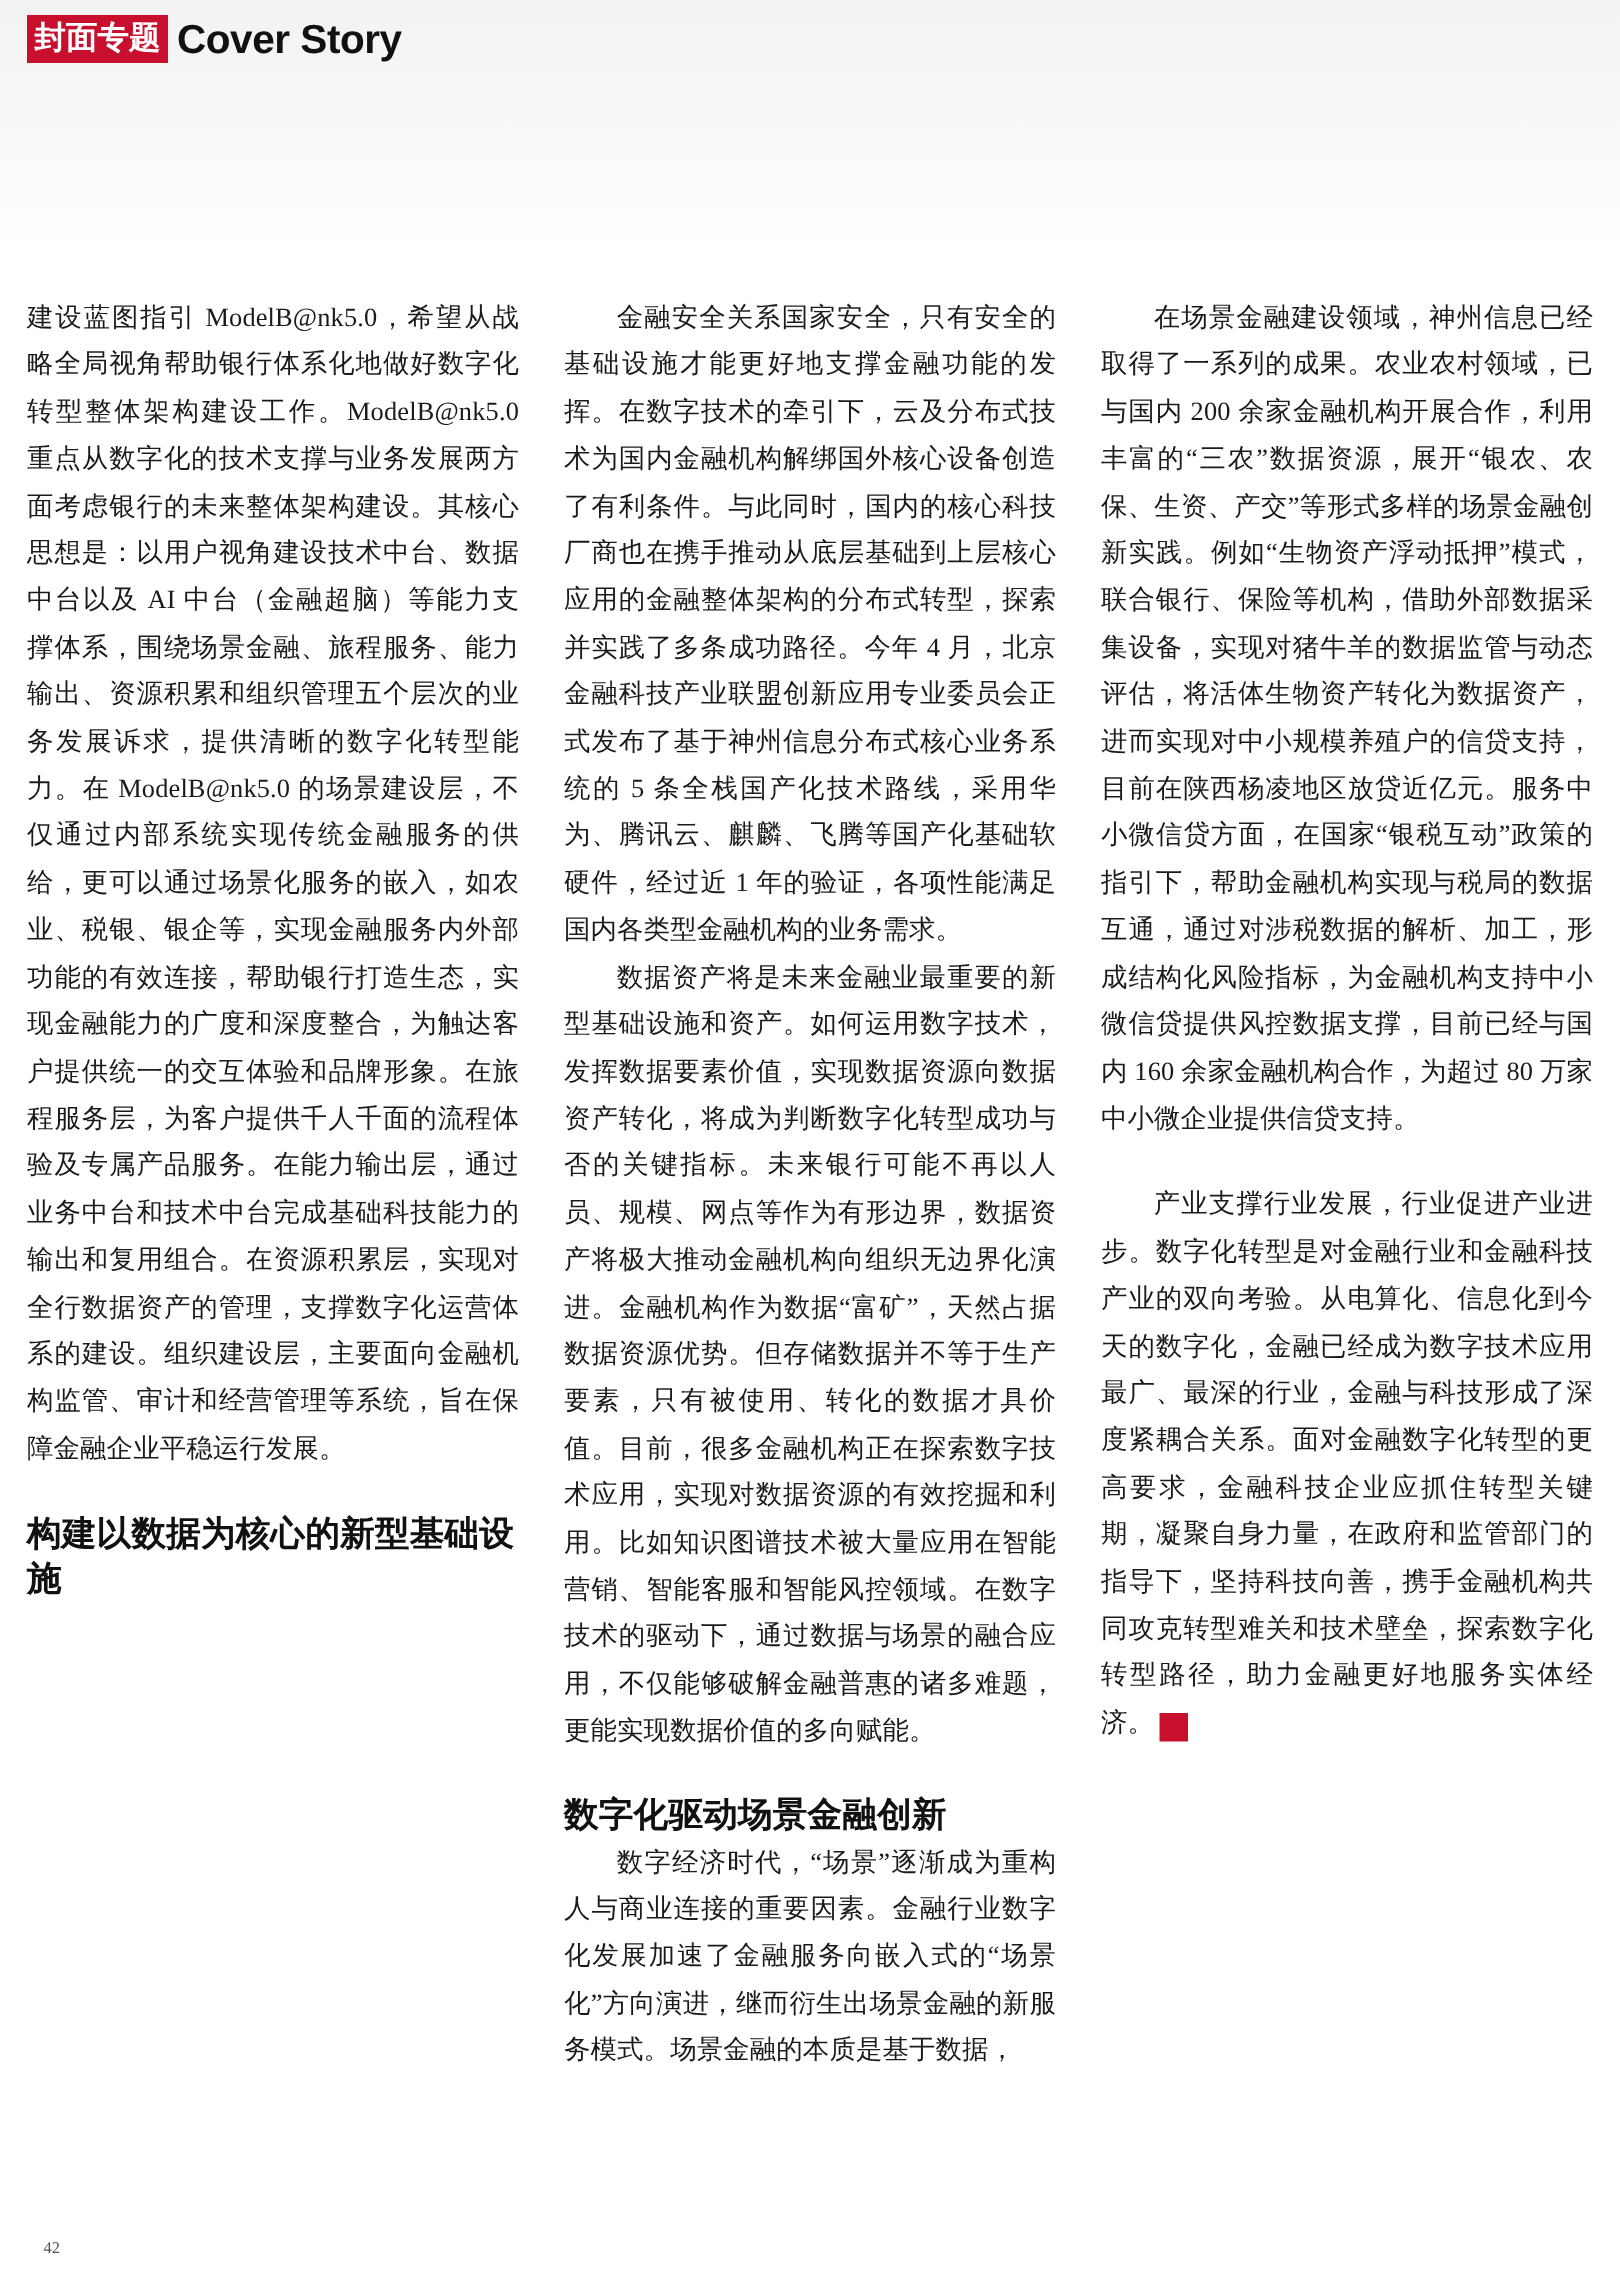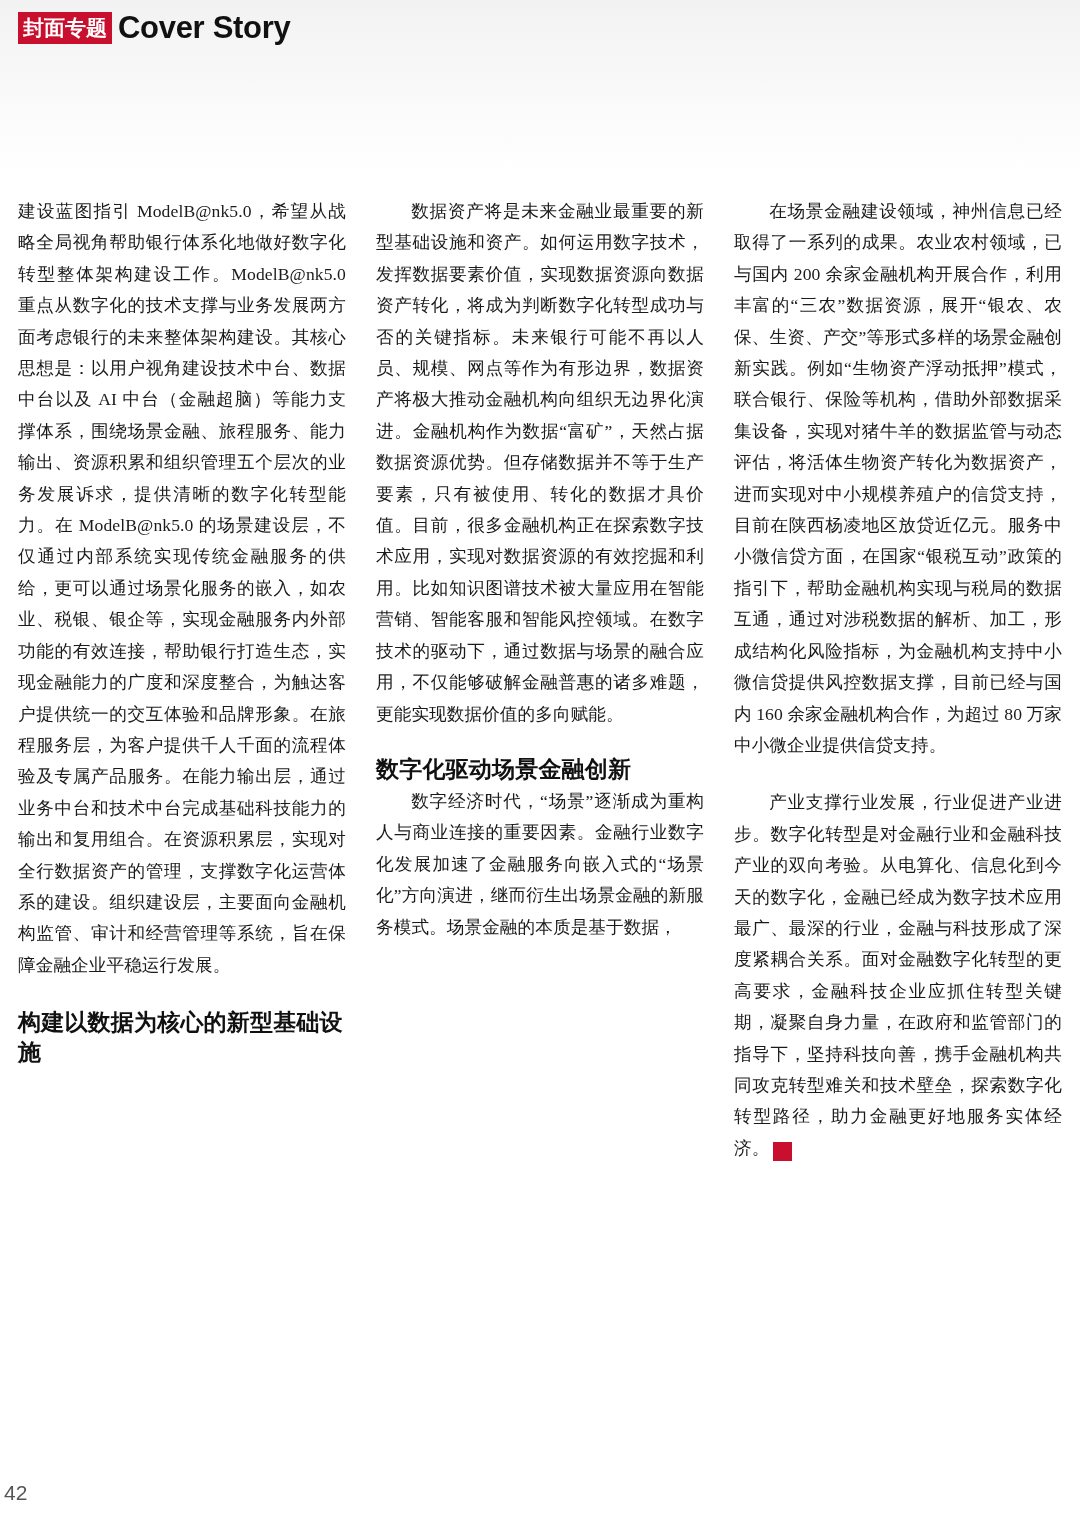--- a/index.html
+++ b/index.html
@@ -37,21 +37,21 @@
     font-weight: bold;
     font-size: 21px;
     line-height: 1;
     padding: 5px 5px 6px 5px;
     letter-spacing: 0px;
   }
   .header-en {
     color: #111111;
     font-family: "Liberation Sans", sans-serif;
     font-weight: bold;
-    font-size: 31px;
+    font-size: 27px;
     letter-spacing: -0.3px;
   }
 
   
   .top-wash {
     position: absolute;
     top: 0;
     left: 0;
     width: 1080px;
     height: 185px;
@@ -95,24 +95,24 @@
   h2.tight {
     margin-top: 24px;
   }
   .gap {
     height: 26px;
   }
 
   
   .folio {
     position: absolute;
-    left: 4px;
+    left: 29px;
     bottom: 22px;
-    font-family: Liberation Sans, sans-serif;
-    font-size: 21px;
+    font-family: Liberation Serif, serif;
+    font-size: 11px;
     color: #555555;
   }
   .end-mark {
     display: inline-block;
     width: 19px;
     height: 19px;
     background: #c8102e;
     color: #ffffff;
     font-family: "Liberation Sans", sans-serif;
     font-size: 13px;
@@ -134,20 +134,21 @@
   </div>
 
   <div class="columns">
 
     <div class="col">
       <p>建设蓝图指引 ModelB@nk5.0，希望从战略全局视角帮助银行体系化地做好数字化转型整体架构建设工作。ModelB@nk5.0 重点从数字化的技术支撑与业务发展两方面考虑银行的未来整体架构建设。其核心思想是：以用户视角建设技术中台、数据中台以及 AI 中台（金融超脑）等能力支撑体系，围绕场景金融、旅程服务、能力输出、资源积累和组织管理五个层次的业务发展诉求，提供清晰的数字化转型能力。在 ModelB@nk5.0 的场景建设层，不仅通过内部系统实现传统金融服务的供给，更可以通过场景化服务的嵌入，如农业、税银、银企等，实现金融服务内外部功能的有效连接，帮助银行打造生态，实现金融能力的广度和深度整合，为触达客户提供统一的交互体验和品牌形象。在旅程服务层，为客户提供千人千面的流程体验及专属产品服务。在能力输出层，通过业务中台和技术中台完成基础科技能力的输出和复用组合。在资源积累层，实现对全行数据资产的管理，支撑数字化运营体系的建设。组织建设层，主要面向金融机构监管、审计和经营管理等系统，旨在保障金融企业平稳运行发展。</p>
       <h2>构建以数据为核心的新型基础设施</h2>
     </div>
 
     <div class="col">
+      <p class="indent">金融安全关系国家安全，只有安全的基础设施才能更好地支撑金融功能的发挥。在数字技术的牵引下，云及分布式技术为国内金融机构解绑国外核心设备创造了有利条件。与此同时，国内的核心科技厂商也在携手推动从底层基础到上层核心应用的金融整体架构的分布式转型，探索并实践了多条成功路径。今年 4 月，北京金融科技产业联盟创新应用专业委员会正式发布了基于神州信息分布式核心业务系统的 5 条全栈国产化技术路线，采用华为、腾讯云、麒麟、飞腾等国产化基础软硬件，经过近 1 年的验证，各项性能满足国内各类型金融机构的业务需求。</p>
       <p class="indent">数据资产将是未来金融业最重要的新型基础设施和资产。如何运用数字技术，发挥数据要素价值，实现数据资源向数据资产转化，将成为判断数字化转型成功与否的关键指标。未来银行可能不再以人员、规模、网点等作为有形边界，数据资产将极大推动金融机构向组织无边界化演进。金融机构作为数据“富矿”，天然占据数据资源优势。但存储数据并不等于生产要素，只有被使用、转化的数据才具价值。目前，很多金融机构正在探索数字技术应用，实现对数据资源的有效挖掘和利用。比如知识图谱技术被大量应用在智能营销、智能客服和智能风控领域。在数字技术的驱动下，通过数据与场景的融合应用，不仅能够破解金融普惠的诸多难题，更能实现数据价值的多向赋能。</p>
       <h2 class="tight">数字化驱动场景金融创新</h2>
       <p class="indent">数字经济时代，“场景”逐渐成为重构人与商业连接的重要因素。金融行业数字化发展加速了金融服务向嵌入式的“场景化”方向演进，继而衍生出场景金融的新服务模式。场景金融的本质是基于数据，</p>
     </div>
 
     <div class="col">
       <p class="indent">在场景金融建设领域，神州信息已经取得了一系列的成果。农业农村领域，已与国内 200 余家金融机构开展合作，利用丰富的“三农”数据资源，展开“银农、农保、生资、产交”等形式多样的场景金融创新实践。例如“生物资产浮动抵押”模式，联合银行、保险等机构，借助外部数据采集设备，实现对猪牛羊的数据监管与动态评估，将活体生物资产转化为数据资产，进而实现对中小规模养殖户的信贷支持，目前在陕西杨凌地区放贷近亿元。服务中小微信贷方面，在国家“银税互动”政策的指引下，帮助金融机构实现与税局的数据互通，通过对涉税数据的解析、加工，形成结构化风险指标，为金融机构支持中小微信贷提供风控数据支撑，目前已经与国内 160 余家金融机构合作，为超过 80 万家中小微企业提供信贷支持。</p>
       <div class="gap"></div>
       <p class="indent"><span>产业支撑行业发展，行业促进产业进步。数字化转型是对金融行业和金融科技产业的双向考验。从电算化、信息化到今天的数字化，金融已经成为数字技术应用最广、最深的行业，金融与科技形成了深度紧耦合关系。面对金融数字化转型的更高要求，金融科技企业应抓住转型关键期，凝聚自身力量，在政府和监管部门的指导下，坚持科技向善，携手金融机构共同攻克转型难关和技术壁垒，探索数字化转型路径，助力金融更好地服务实体经济。</span><span class="end-mark">企</span></p>
     </div>

